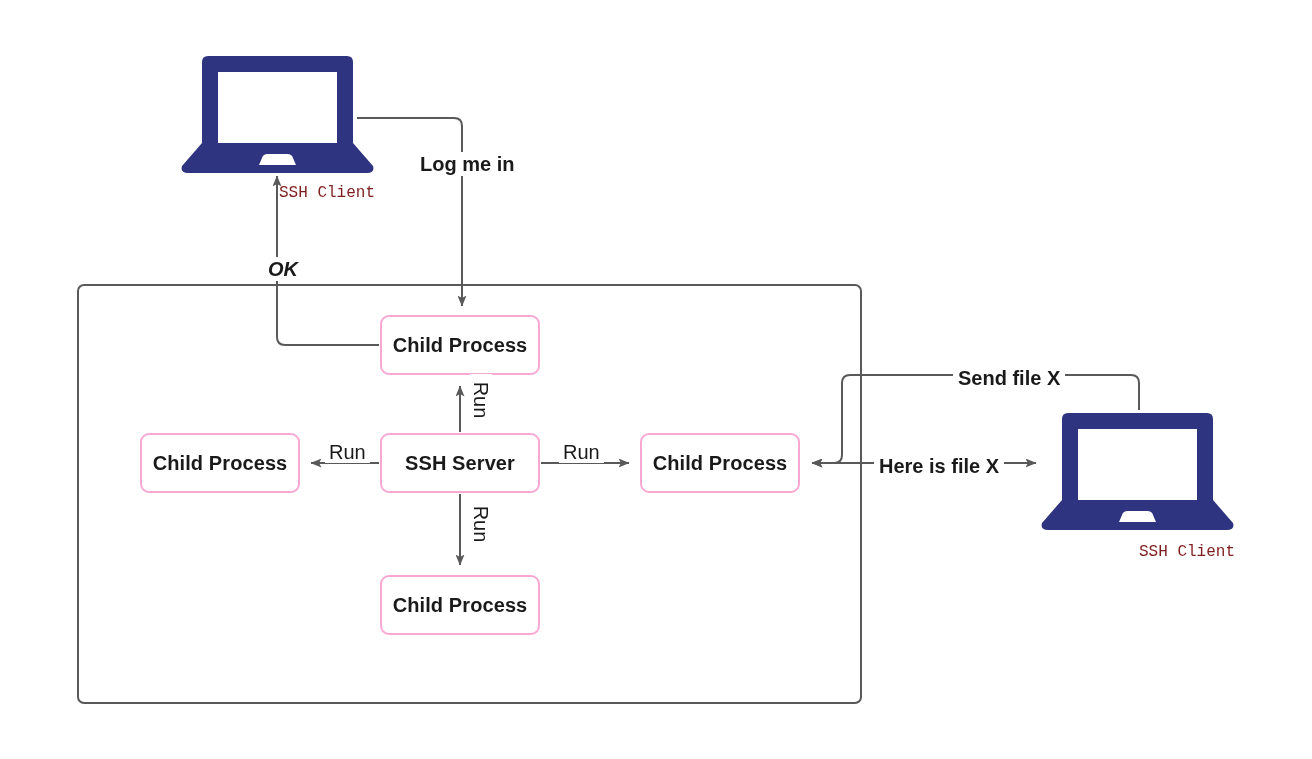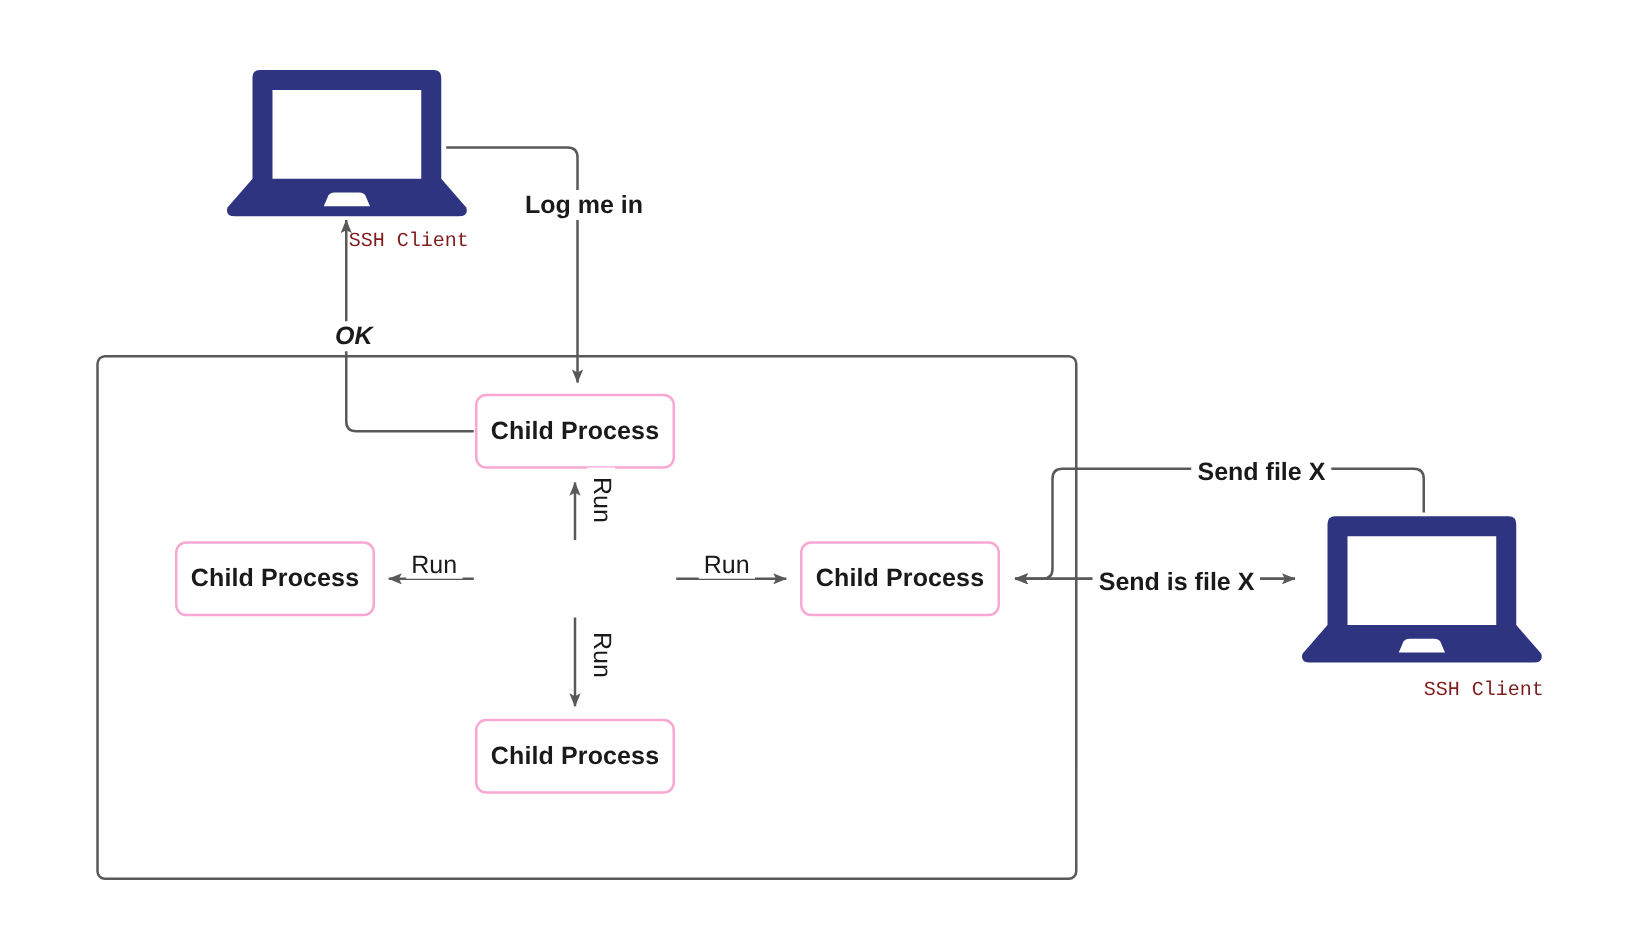--- a/index.html
+++ b/index.html
@@ -120,34 +120,35 @@
       <path d="M22 88 L173 88 L193 111 Q195 118 187 118 L8 118 Q0 118 2 111 Z" fill="#2E3480"></path>
       <path d="M82 103 Q83 99 88 99 L107 99 Q112 99 113 103 L116 110 L79 110 Z" fill="#ffffff"></path>
     </svg>
   </div>
   <div class="device-label" style="left:1040px; top:543px; width:195px;">SSH Client</div>
 
   <div class="node-box" style="left:380px; top:315px; width:160px; height:60px;">Child Process</div>
 
   <div class="node-box" style="left:140px; top:433px; width:160px; height:60px;">Child Process</div>
 
+  <div class="node-box" style="left:380px; top:433px; width:160px; height:60px;">SSH Server</div>
 
   <div class="node-box" style="left:640px; top:433px; width:160px; height:60px;">Child Process</div>
 
   <div class="node-box" style="left:380px; top:575px; width:160px; height:60px;">Child Process</div>
 
   <div class="edge-label lbl-bold" style="left:416px; top:152px; padding:2px 4px;">Log me in</div>
 
   <div class="edge-label lbl-bold" style="left:264px; top:257px; padding:2px 4px;font-style:italic;">OK</div>
 
   <div class="edge-label lbl-vert" style="left:455px; top:389px; width:46px; text-align:center; padding:1px 3px;">Run</div>
 
   <div class="edge-label lbl-vert" style="left:455px; top:513px; width:46px; text-align:center; padding:1px 3px;">Run</div>
 
   <div class="edge-label lbl-plain" style="left:325px; top:441px; padding:1px 4px;">Run</div>
 
   <div class="edge-label lbl-plain" style="left:559px; top:441px; padding:1px 4px;">Run</div>
 
   <div class="edge-label lbl-bold" style="left:953px; top:366px; padding:2px 5px;">Send file X</div>
 
-  <div class="edge-label lbl-bold" style="left:874px; top:454px; padding:2px 5px;">Send is file X</div>
+  <div class="edge-label lbl-bold" style="left:874px; top:454px; padding:2px 5px;">Here is file X</div>
 
 </div>
 
 </body></html>

